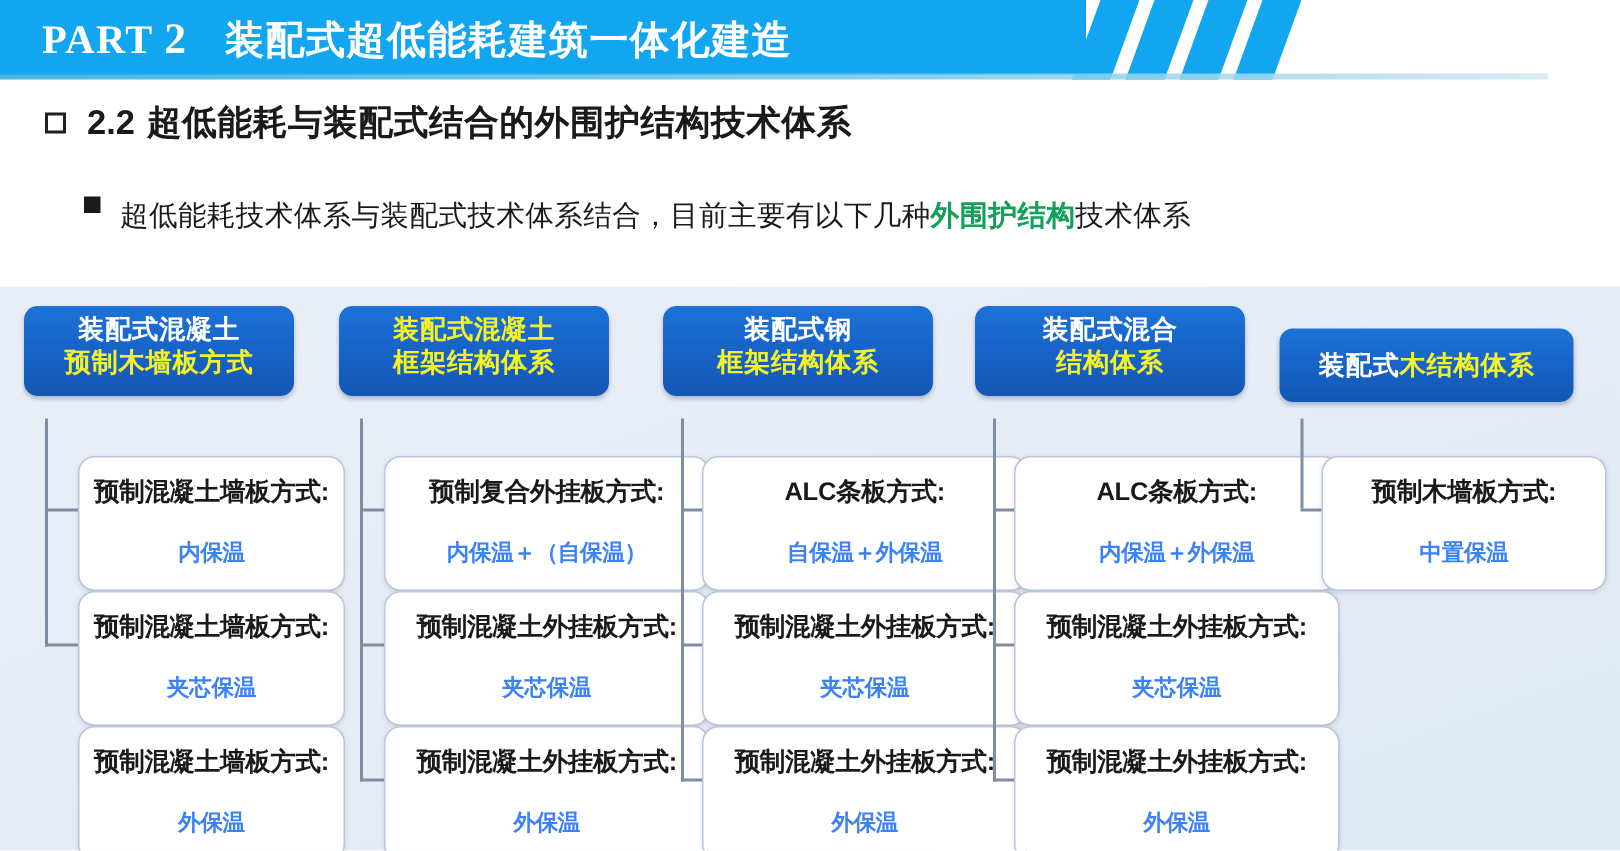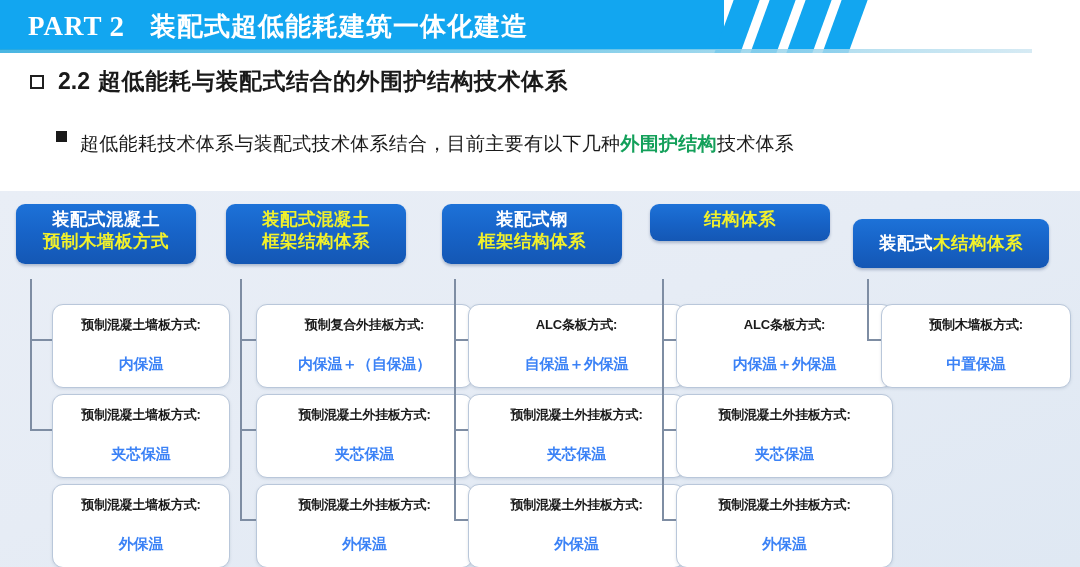--- a/index.html
+++ b/index.html
@@ -163,21 +163,21 @@
     position: absolute;
     width: 178px;
     background: #ffffff;
     border: 1.5px solid #b9c7da;
     border-radius: 11px;
     box-shadow: 0 1px 3px rgba(90,110,140,.18);
     text-align: center;
     padding: 12px 4px 14px 4px;
   }
   .card-title {
-    font-size: 13px; font-weight: bold; color: #1a1a1a;
+    font-size: 17px; font-weight: bold; color: #1a1a1a;
     white-space: nowrap; letter-spacing: -.2px;
     line-height: 1.3;
   }
   .card-value {
     font-size: 15px; font-weight: bold; color: #3b82f6;
     margin-top: 20px;
     white-space: nowrap; letter-spacing: -.2px;
     line-height: 1.3;
   }
   .card-wide { width: 217px; }
@@ -281,20 +281,21 @@
         <div class="card-value">夹芯保温</div>
       </div>
       <div class="card card-wide" style="left:40px; top:293px;">
         <div class="card-title">预制混凝土外挂板方式:</div>
         <div class="card-value">外保温</div>
       </div>
     </div>
 
     <div class="col c3">
       <div class="hbox hbox-2line" style="left:10px;">
+        <div class="l1 tw">装配式混合</div>
         <div class="l2 ty">结构体系</div>
       </div>
       <div class="vline" style="left:22px; top:88px; height:242px;"></div>
       <div class="hline" style="left:22px; top:148px; width:14px;"></div>
       <div class="hline" style="left:22px; top:238px; width:14px;"></div>
       <div class="hline" style="left:22px; top:328px; width:14px;"></div>
 
       <div class="card card-wide" style="left:36px; top:113px;">
         <div class="card-title">ALC条板方式:</div>
         <div class="card-value">内保温＋外保温</div>

